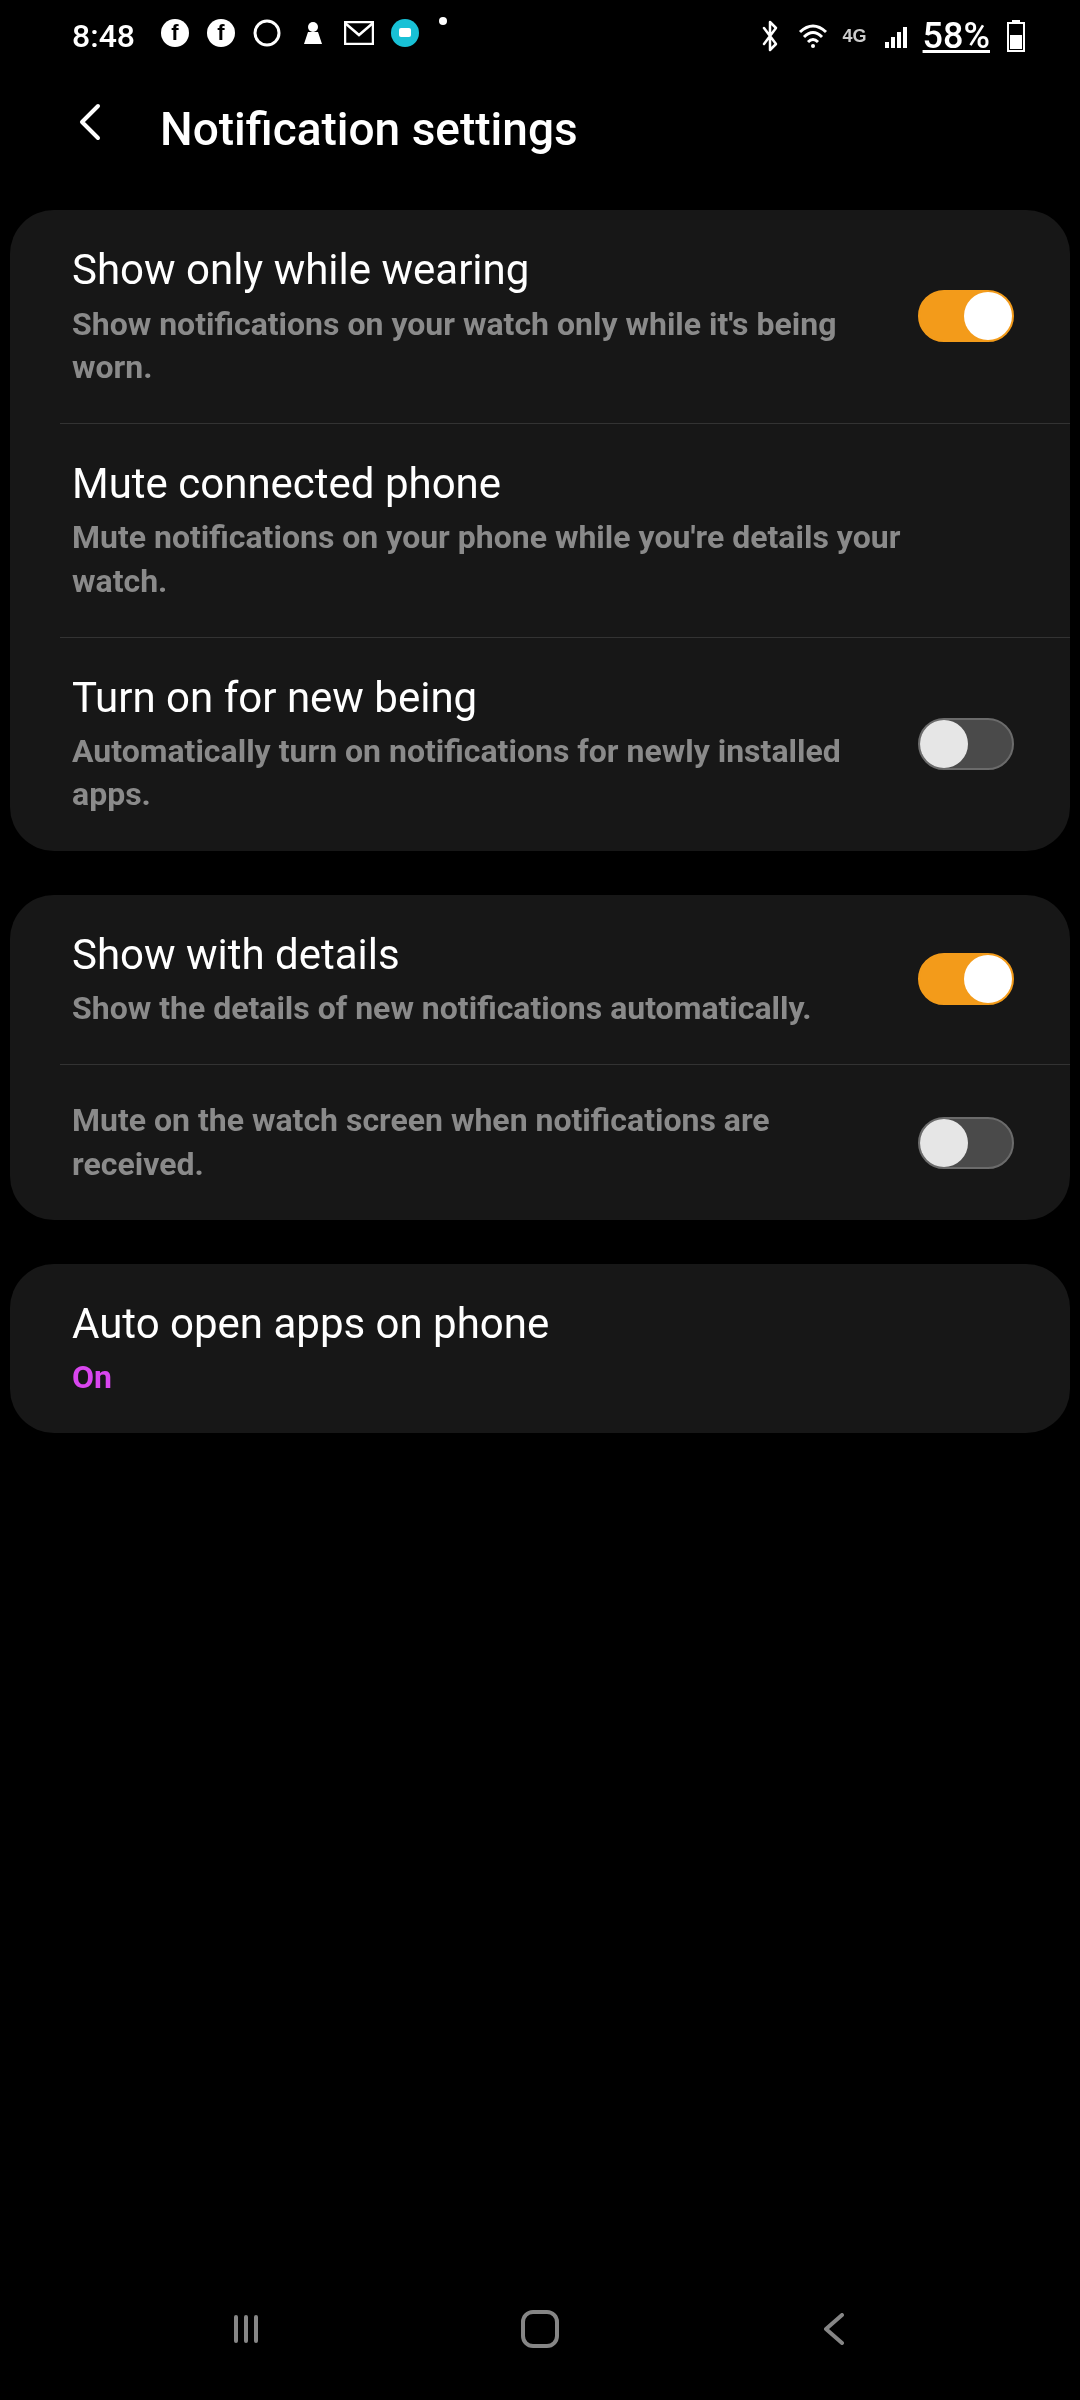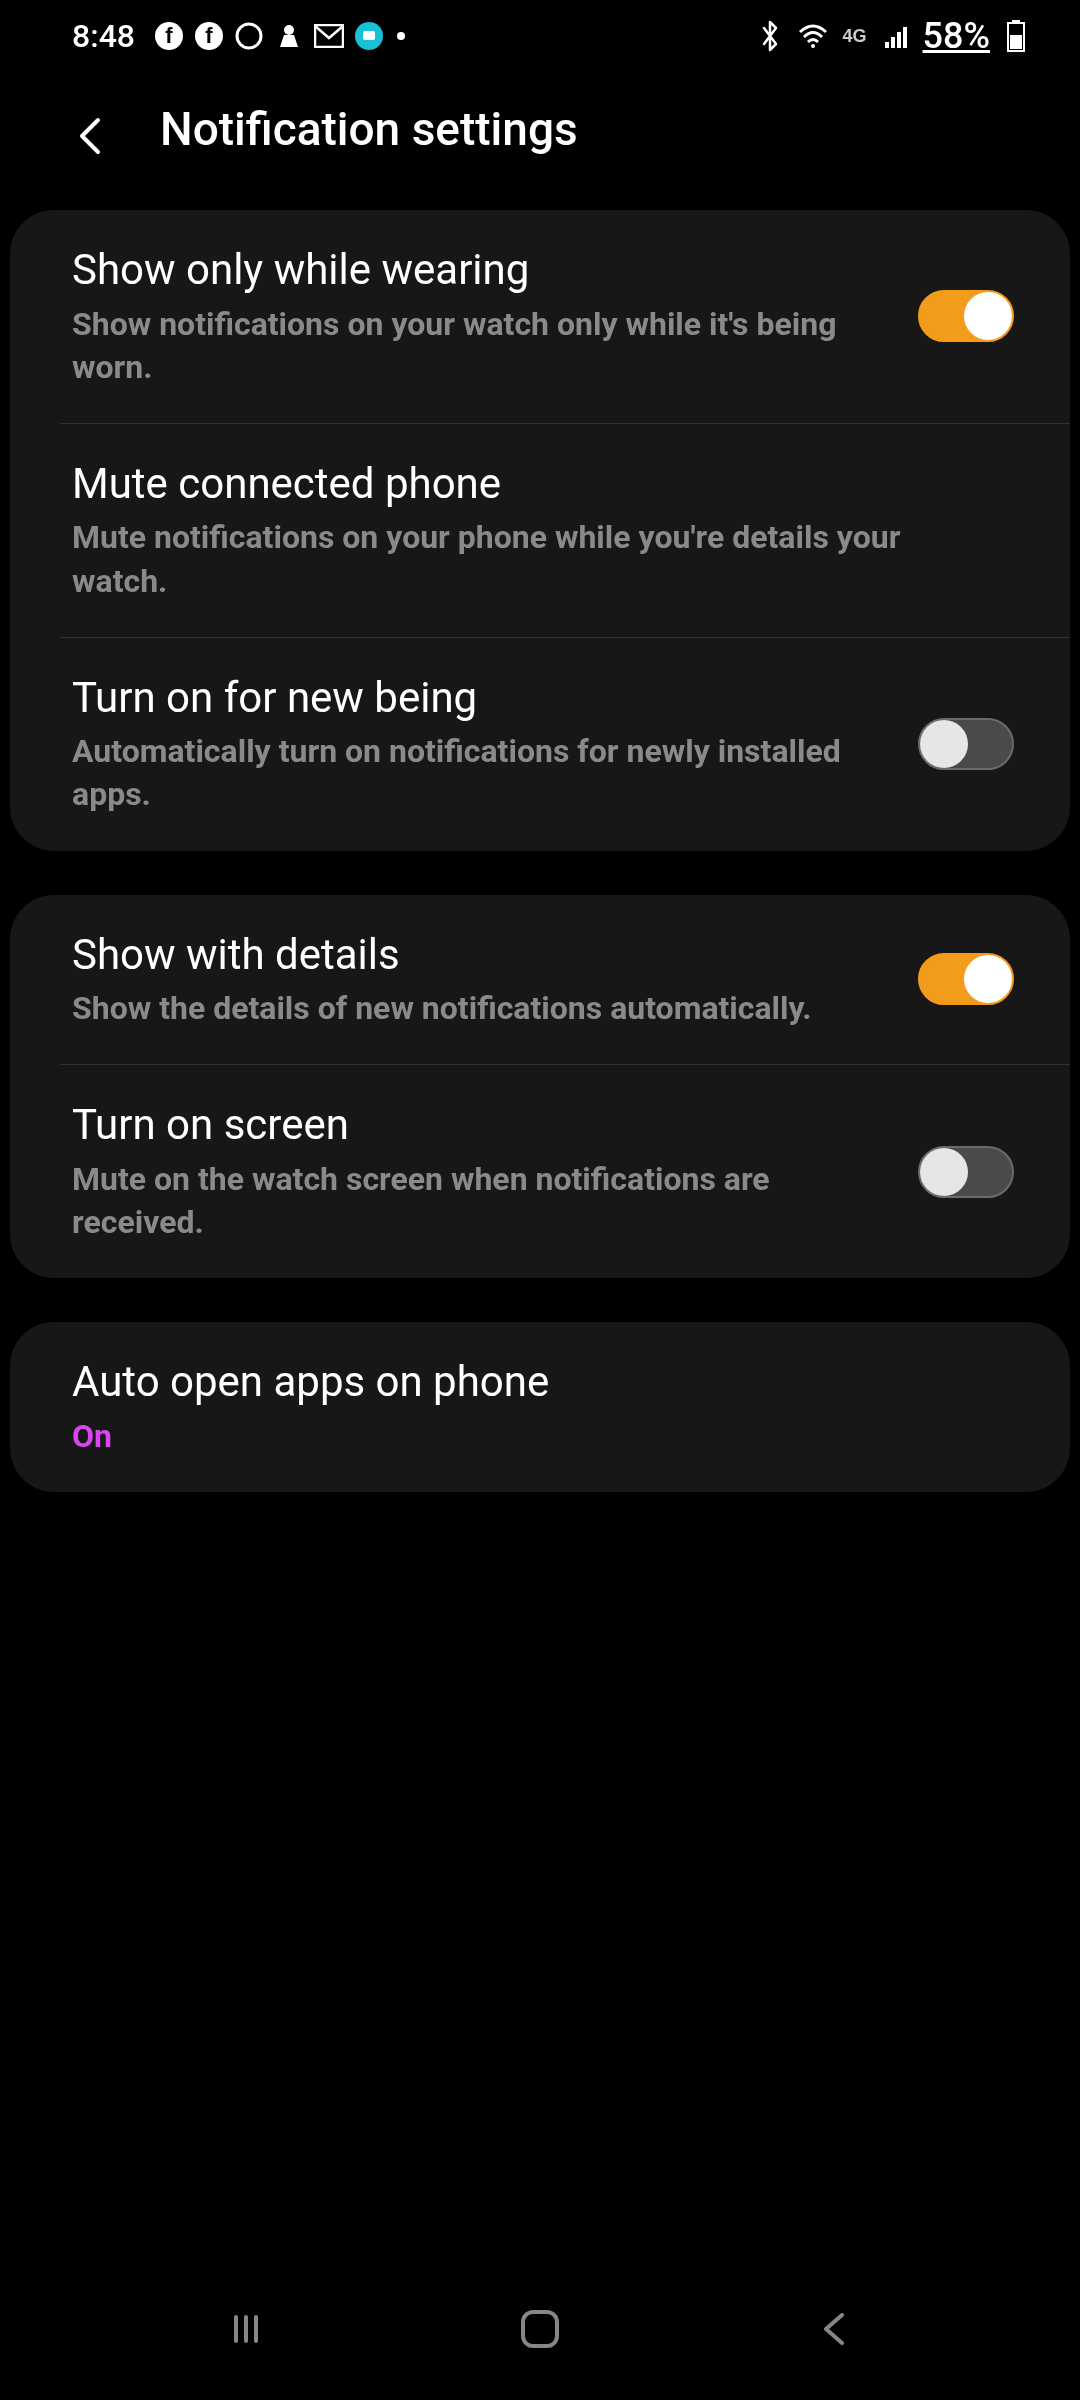--- a/index.html
+++ b/index.html
@@ -20,22 +20,21 @@
     height: 72px;
     display: flex;
     align-items: center;
     justify-content: space-between;
     padding: 0 48px 0 72px;
     font-size: 30px;
     font-weight: 500;
   }
   .status-left {
     display: flex;
-    align-items: center;
-    gap: 8px;
+    gap: 14px;
   }
   .status-right {
     display: flex;
     align-items: center;
     gap: 10px;
   }
   .status-time {
     margin-right: 10px;
     font-size: 32px;
   }
@@ -52,21 +51,21 @@
   .dot {
     width: 8px;
     height: 8px;
     background: #fff;
     border-radius: 50%;
     margin-left: 4px;
   }
   .battery-text { font-size: 36px; font-weight: 500; text-decoration: underline; }
   .header {
     display: flex;
-    align-items: flex-end;
+    align-items: flex-start;
     padding: 30px 24px 50px 72px;
     gap: 48px;
   }
   .back-icon svg { display: block; }
   .header-title {
     font-size: 46px;
     font-weight: 500;
   }
   .content { padding: 4px 10px; }
   .group {
@@ -271,21 +270,20 @@
         <div class="row-title">Show with details</div>
         <div class="row-sub">Show the details of new notifications automatically.</div>
       </div>
       <div class="toggle on">
         <div class="toggle-track"></div>
           <div class="toggle-knob"></div>
       </div>
     </div>
     <div class="row">
       <div class="row-text">
-        <div class="row-title">Turn on screen</div>
         <div class="row-sub">Mute on the watch screen when notifications are received.</div>
       </div>
       <div class="toggle">
         <div class="toggle-track"></div>
           <div class="toggle-knob"></div>
       </div>
     </div>
   </div>
 
   <div class="group">

